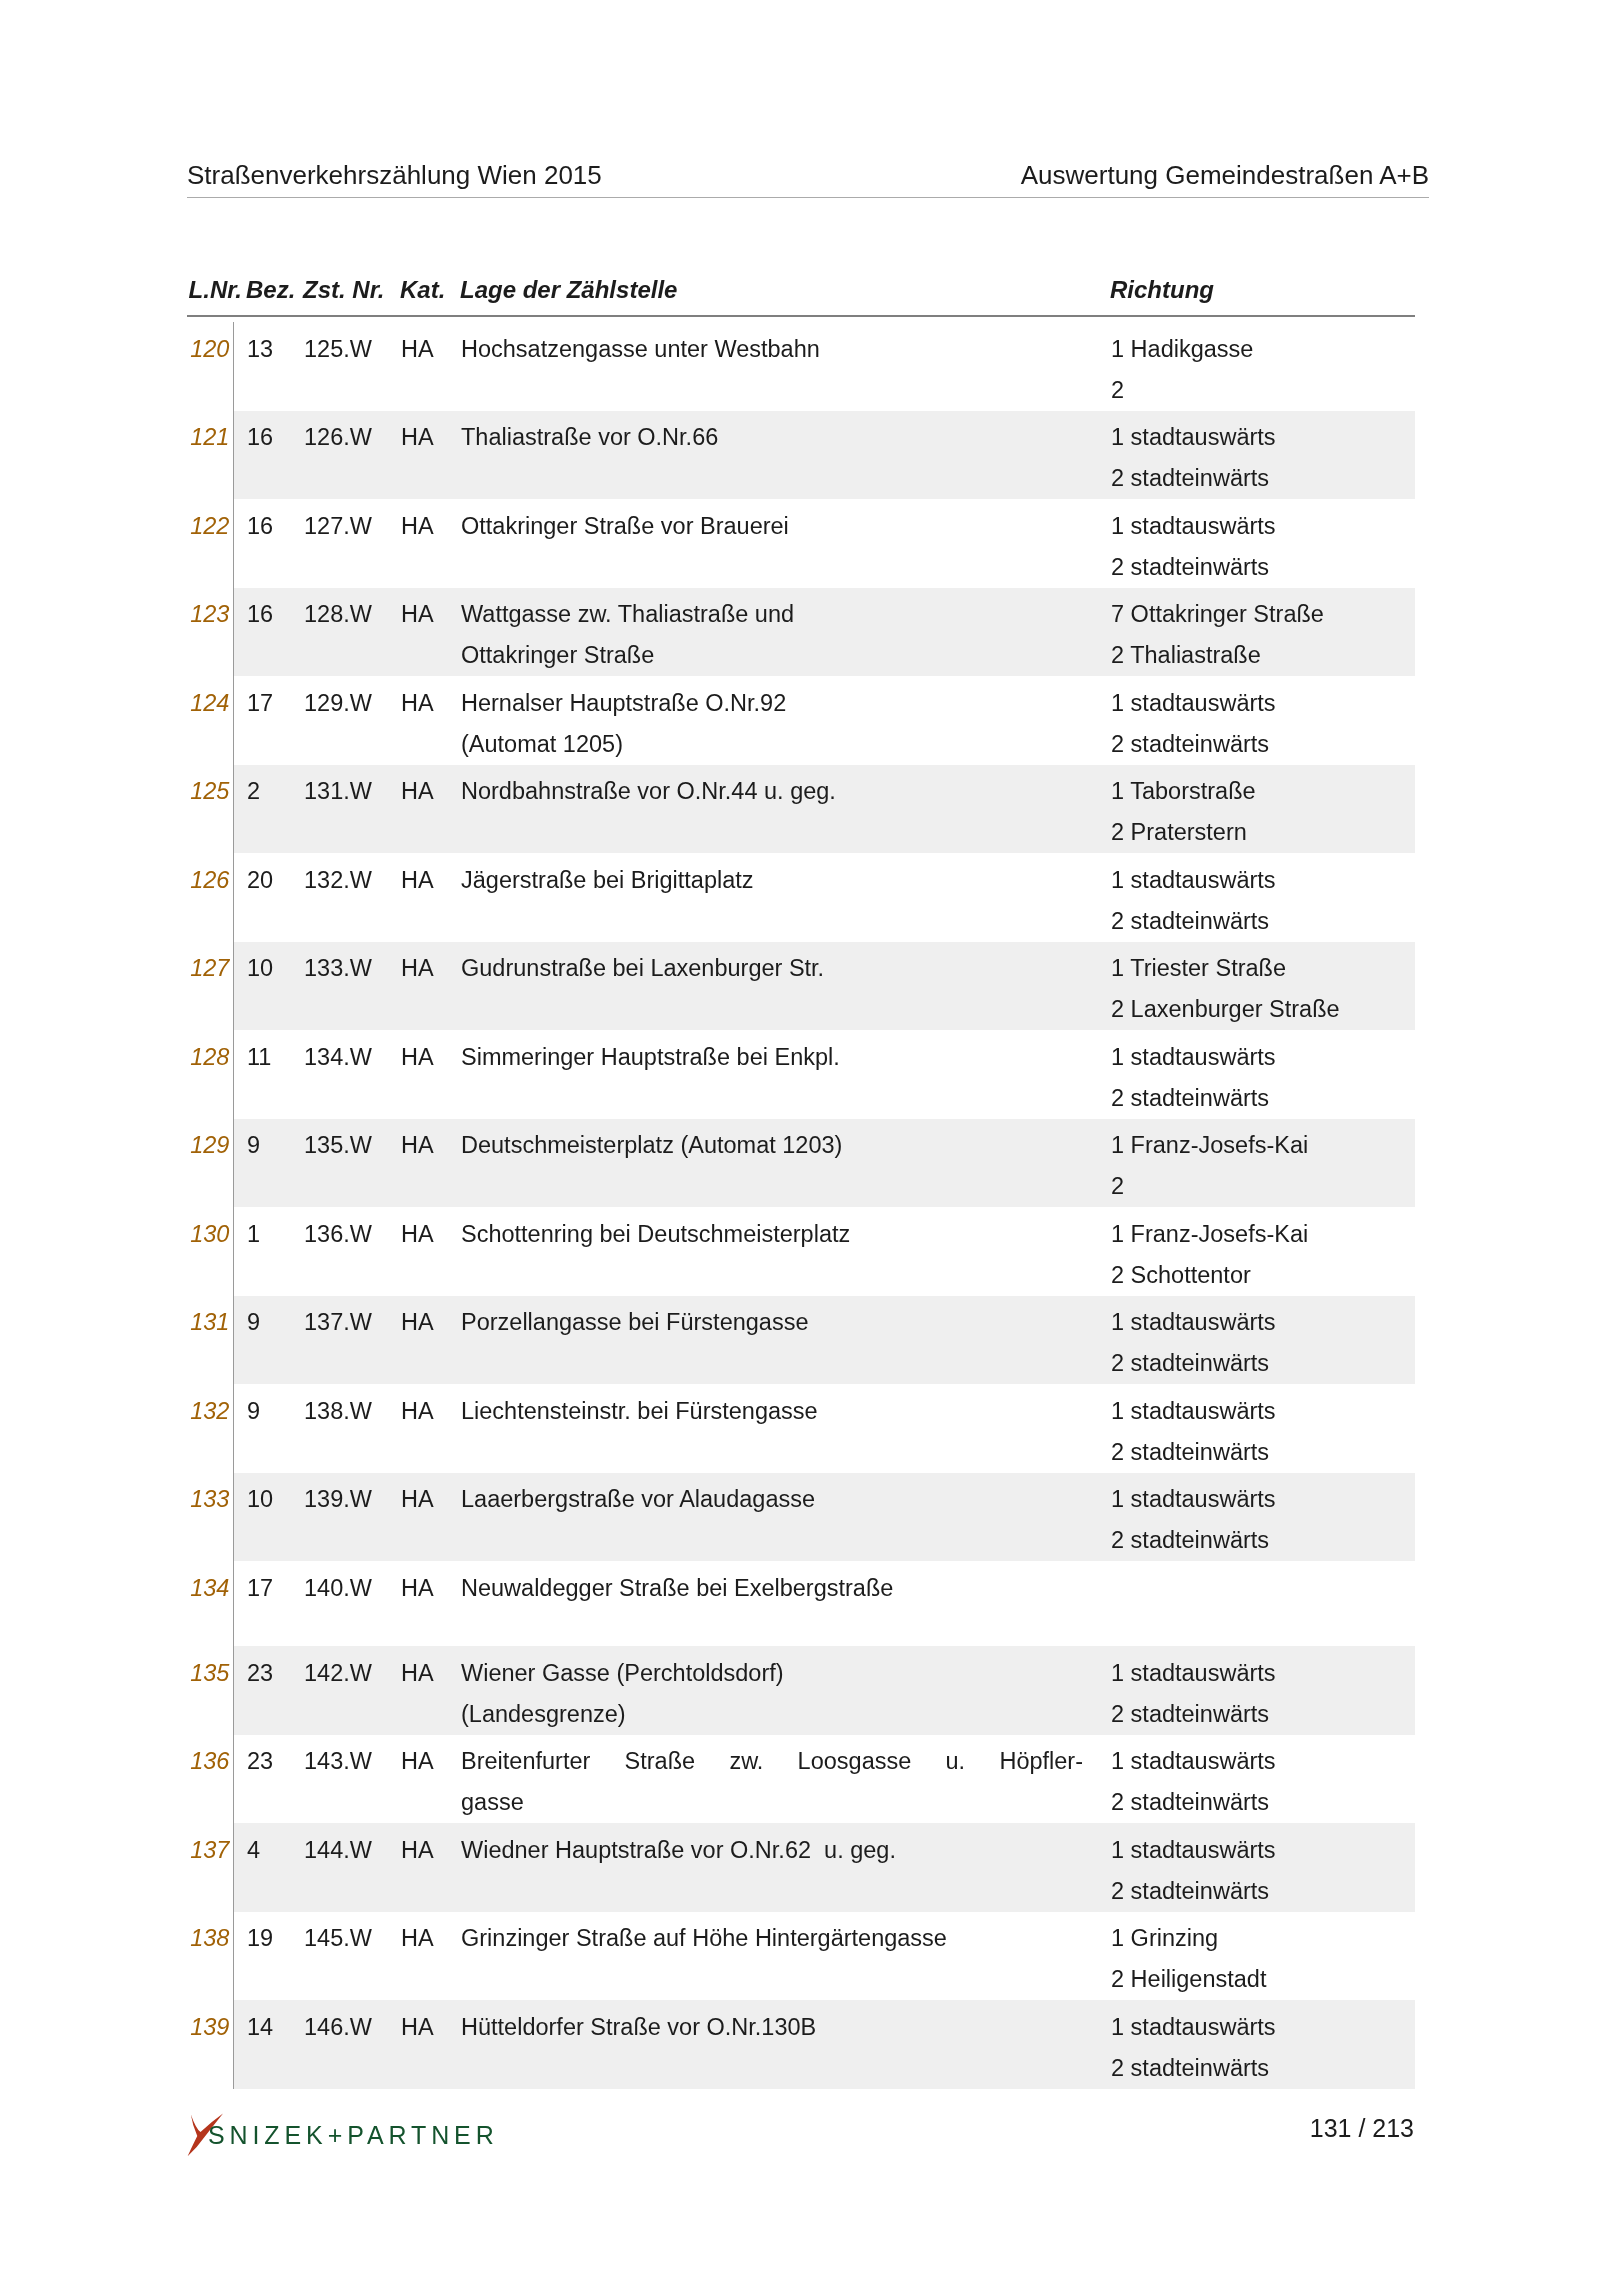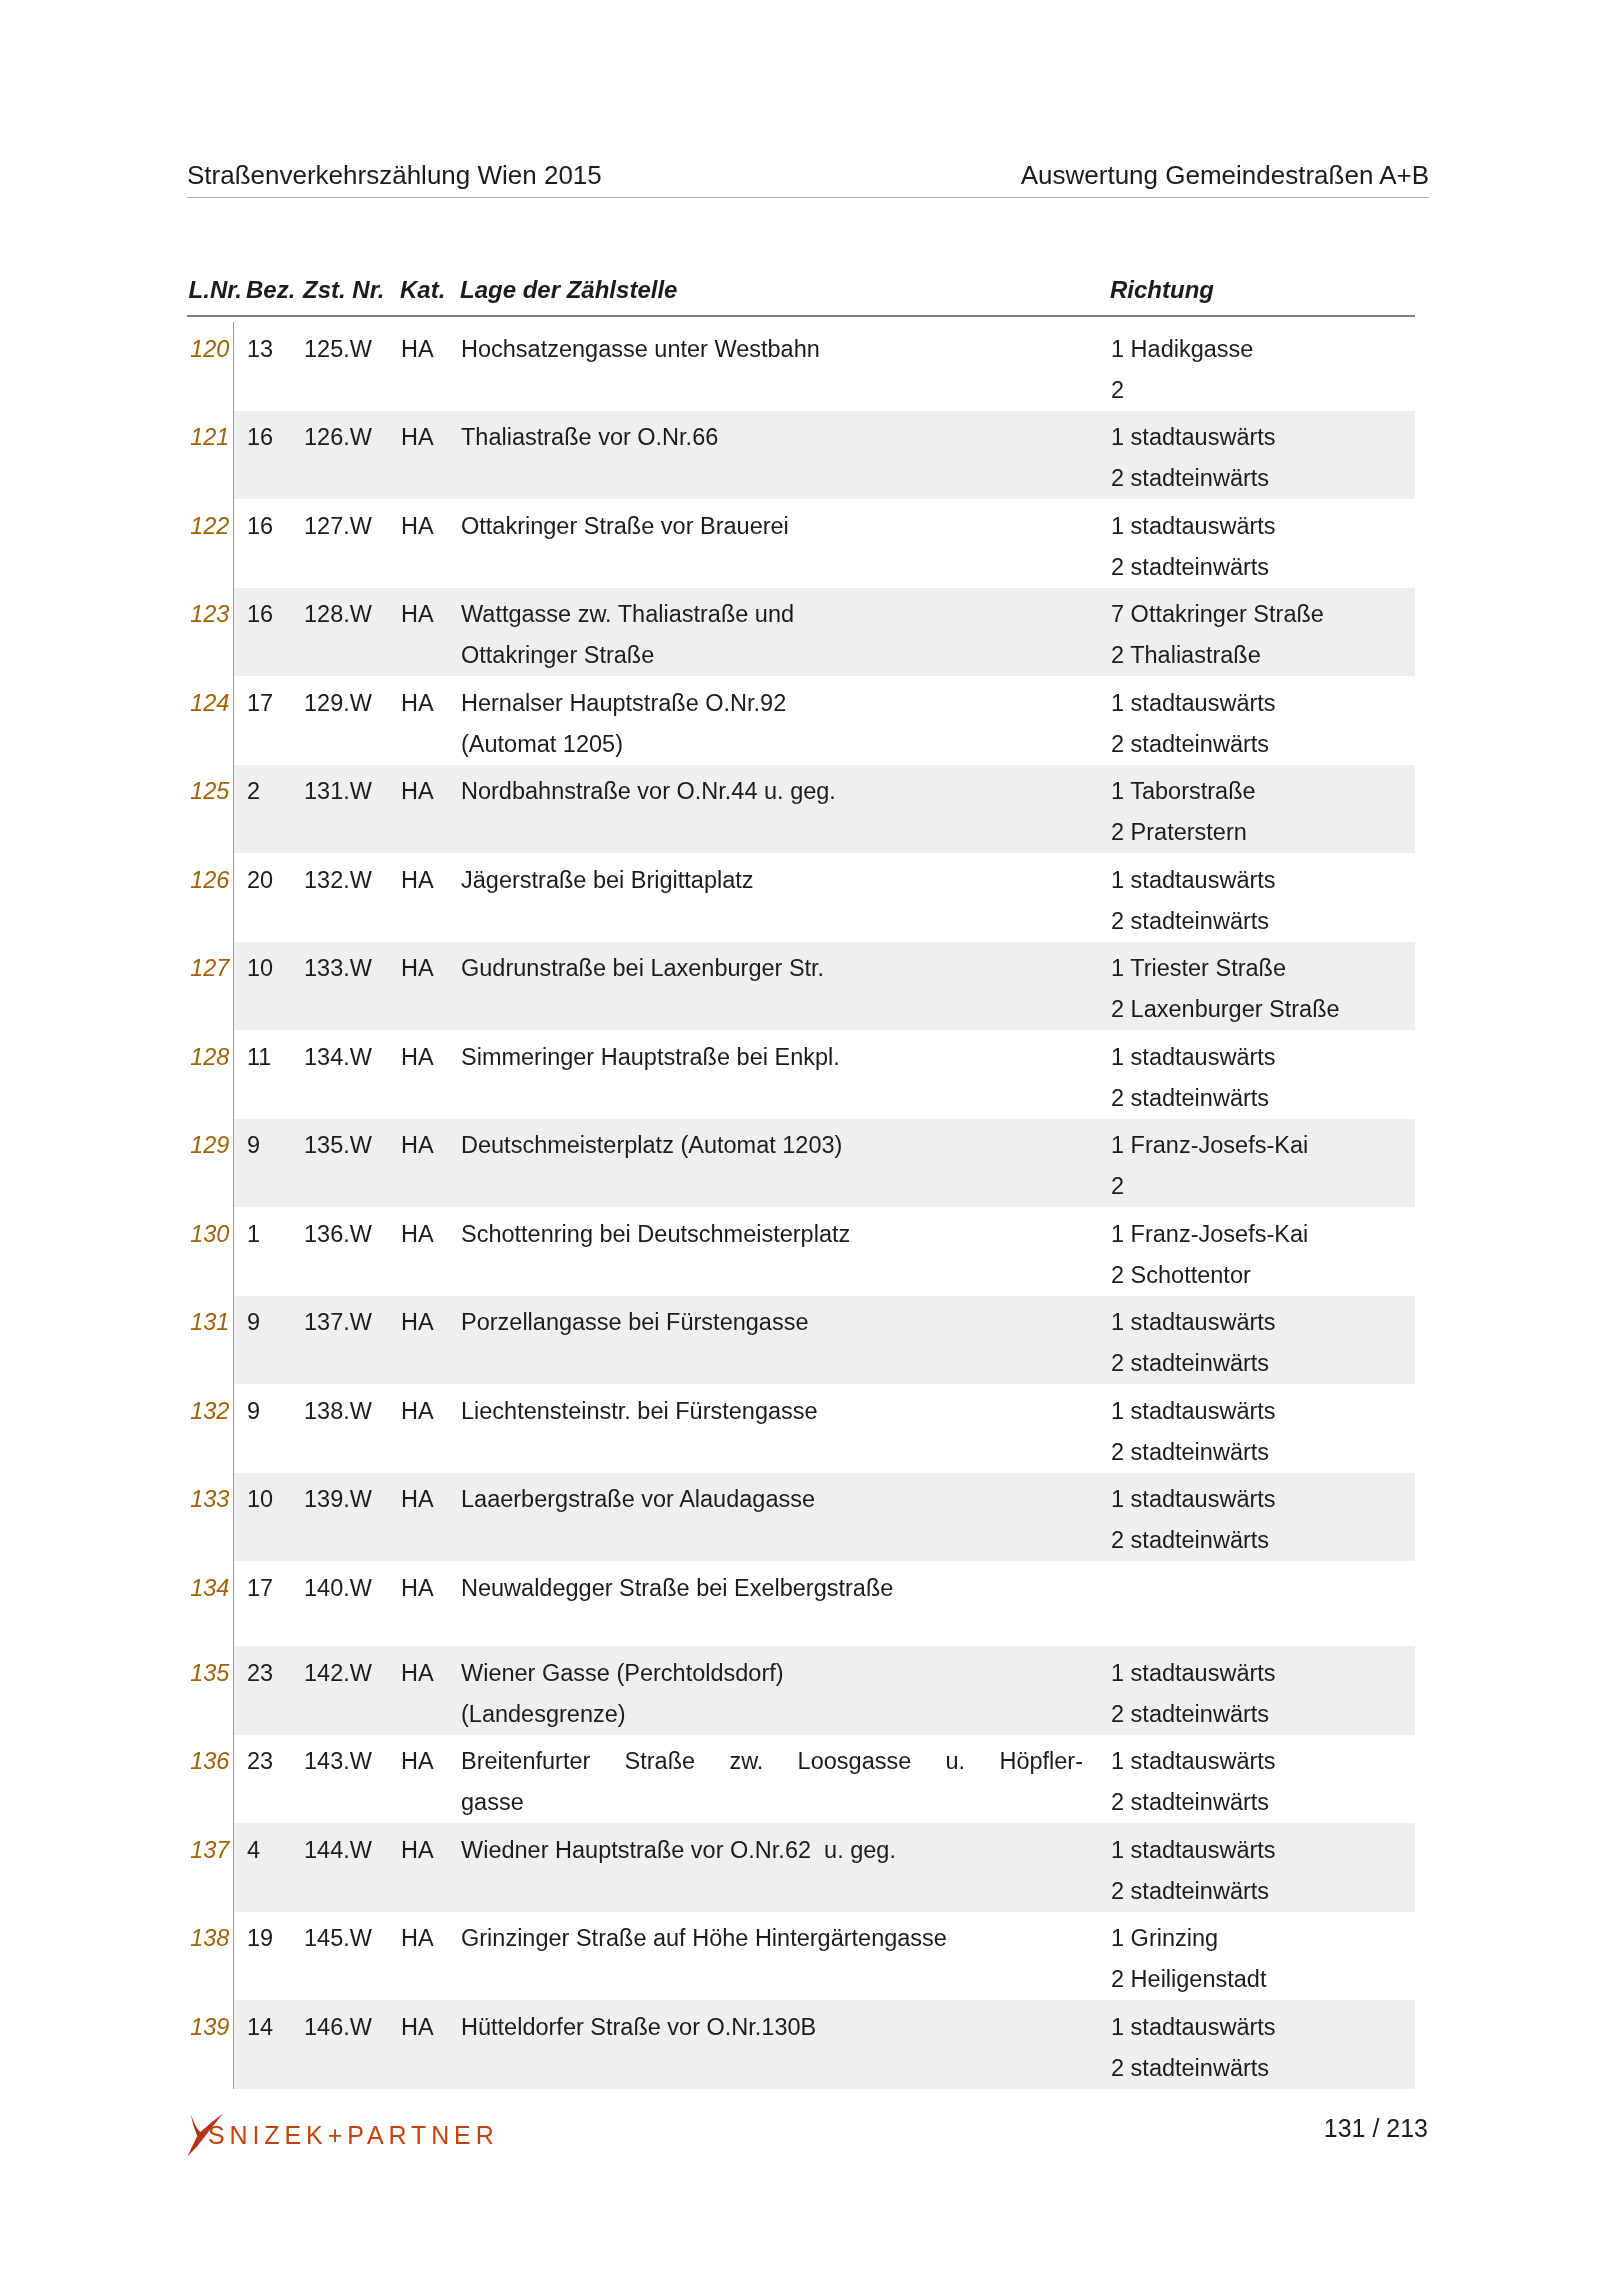--- a/index.html
+++ b/index.html
@@ -41,23 +41,23 @@
   .c-zst{width:97px;}
   .c-kat{width:60px;}
   .c-lage{width:650px;padding-right:28px;}
   .c-lage.just .l1{text-align:justify;text-align-last:justify;white-space:normal;}
   .c-richtung{flex:1;}
   
   .logo{position:absolute;left:185px;top:2109px;width:568px;height:52px;}
   .logo svg{position:absolute;left:0;top:3.2px;}
   .logo .logo-text{
     position:absolute;left:23px;top:14px;
-    font-size:25px;letter-spacing:4.9px;color:#c2410c;line-height:25px;
+    font-size:25px;letter-spacing:4.9px;color:#14532d;line-height:25px;
   }
-  .page-num{position:absolute;right:195px;top:2114px;font-size:25px;}
+  .page-num{position:absolute;right:209px;top:2114px;font-size:25px;}
 </style>
 </head>
 <body>
 
 <div class="page-header">
   <span>Straßenverkehrszählung Wien 2015</span>
   <span>Auswertung Gemeindestraßen A+B</span>
 </div>
 
 <div class="col-headers">

